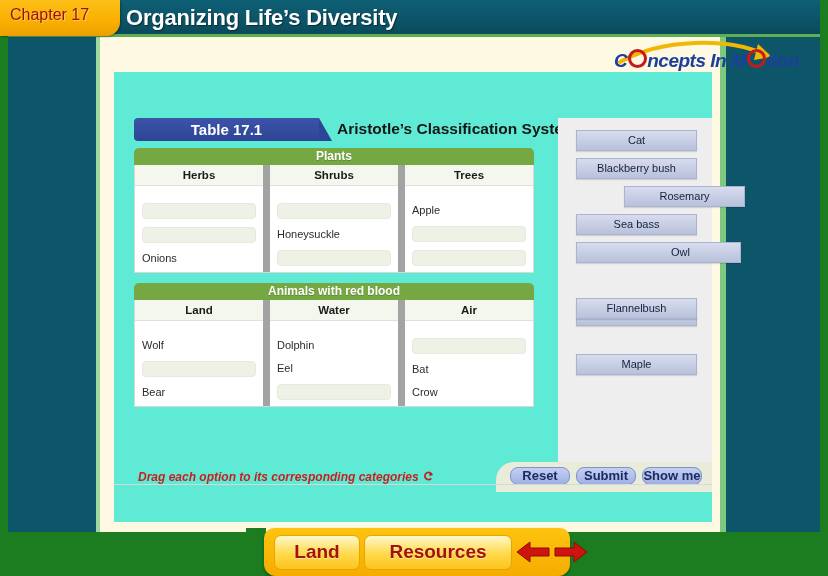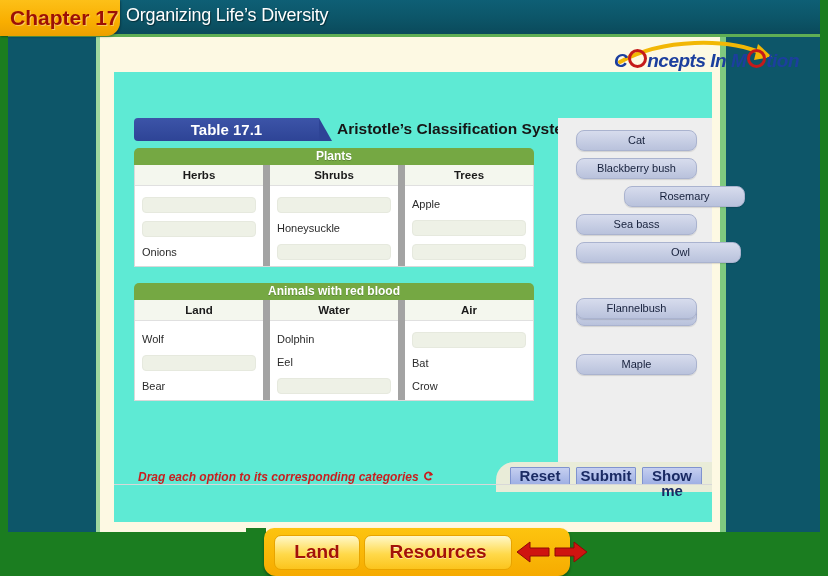--- a/index.html
+++ b/index.html
@@ -35,36 +35,36 @@
     background:#7fc97f;
   }
   
   #header{
     position:absolute;left:8px;top:0;width:812px;height:34px;
     background:linear-gradient(180deg,#0e5f75 0%,#0c5568 55%,#0a4a5b 100%);
     border-bottom:3px solid #5fae54;
   }
   #header-title{
     position:absolute;left:118px;top:5px;
-    color:#ffffff;font-size:18px;font-weight:normal;
+    color:#ffffff;font-size:22px;font-weight:bold;
     letter-spacing:-0.2px;
     text-shadow:1px 1px 1px rgba(0,0,0,.45);
     white-space:nowrap;
   }
   
   #chapter-tab{
     position:absolute;left:0;top:0;width:120px;height:36px;
     background:linear-gradient(180deg,#fdc018 0%,#f9ae00 60%,#eca000 100%);
     border-bottom-right-radius:14px;
     box-shadow:1px 1px 2px rgba(0,0,0,.3);
     z-index:6;
   }
   #chapter-label{
     position:absolute;left:10px;top:6px;
-    color:#9c1006;font-size:21px;font-weight:bold;
+    color:#9c1006;font-size:16px;font-weight:normal;
     text-shadow:1px 1px 0 rgba(255,255,255,.35);
     white-space:nowrap;
   }
   
   #cim-logo{
     position:absolute;left:608px;top:38px;width:186px;height:36px;
   }
   #cim-arc{position:absolute;left:0;top:0;}
   #cim-text{
     position:absolute;left:6px;top:11px;
@@ -115,39 +115,39 @@
     border:1px solid #d9d9d9;border-top:none;background:#ffffff;
     display:flex;
   }
   .col{flex:1;border-right:7px solid #a3a3a3;}
   .col:last-child{border-right:none;}
   .col-head{
     height:20px;line-height:20px;text-align:center;
     font-size:11.5px;font-weight:bold;color:#1a1a1a;
     background:#f4f7ee;border-bottom:1px solid #e0e0e0;
   }
-  .cells{padding:11px 7px 6px 7px;}
+  .cells{padding:17px 7px 6px 7px;}
   .cell{
     height:15px;line-height:15px;margin-bottom:8px;
     font-size:11px;color:#2b2b2b;
   }
   .cell:last-child{margin-bottom:0;}
   .cell.slot{
     background:#eef1e6;border:1px solid #e6e9de;border-radius:4px;
     height:14px;
   }
   
   #options-panel{
     position:absolute;left:444px;top:46px;width:154px;height:346px;
     background:#eeeeee;
   }
   .option{
     position:absolute;left:18px;width:119px;height:19px;
     background:linear-gradient(180deg,#d7dced 0%,#b9c2dc 100%);
-    border:1px solid #aab3cf;border-radius:8px;
+    border:1px solid #aab3cf;border-radius:0;
     color:#16203b;font-size:11px;text-align:center;line-height:18px;
     box-shadow:0 1px 1px rgba(0,0,0,.12);
     cursor:move;
   }
   
   #footer-strip{
     position:absolute;left:0;top:390px;width:598px;height:30px;
   }
   #footer-bg{
     position:absolute;left:382px;top:0;width:216px;height:30px;
@@ -157,22 +157,22 @@
     position:absolute;left:24px;top:8px;
     color:#c81f1f;font-size:12px;font-style:italic;font-weight:bold;
     white-space:nowrap;
   }
   #replay-icon{
     display:inline-block;margin-left:4px;vertical-align:-1px;
   }
   .act-btn{
     position:absolute;top:5px;height:16px;width:58px;
     background:linear-gradient(180deg,#c5cff0 0%,#9fb0e4 100%);
-    border:1px solid #7f93cf;border-radius:1px;
-    color:#1a2a63;font-size:15px;font-weight:bold;
+    border:1px solid #7f93cf;border-radius:8px;
+    color:#1a2a63;font-size:13px;font-weight:bold;
     text-align:center;line-height:15px;cursor:pointer;
   }
   #hairline{
     position:absolute;left:0;top:412px;width:598px;height:1px;
     background:#d8d8d8;
   }
   
   #navbar{
     position:absolute;left:264px;top:528px;width:306px;height:48px;
     background:linear-gradient(180deg,#fdc40f 0%,#f6ab00 100%);

